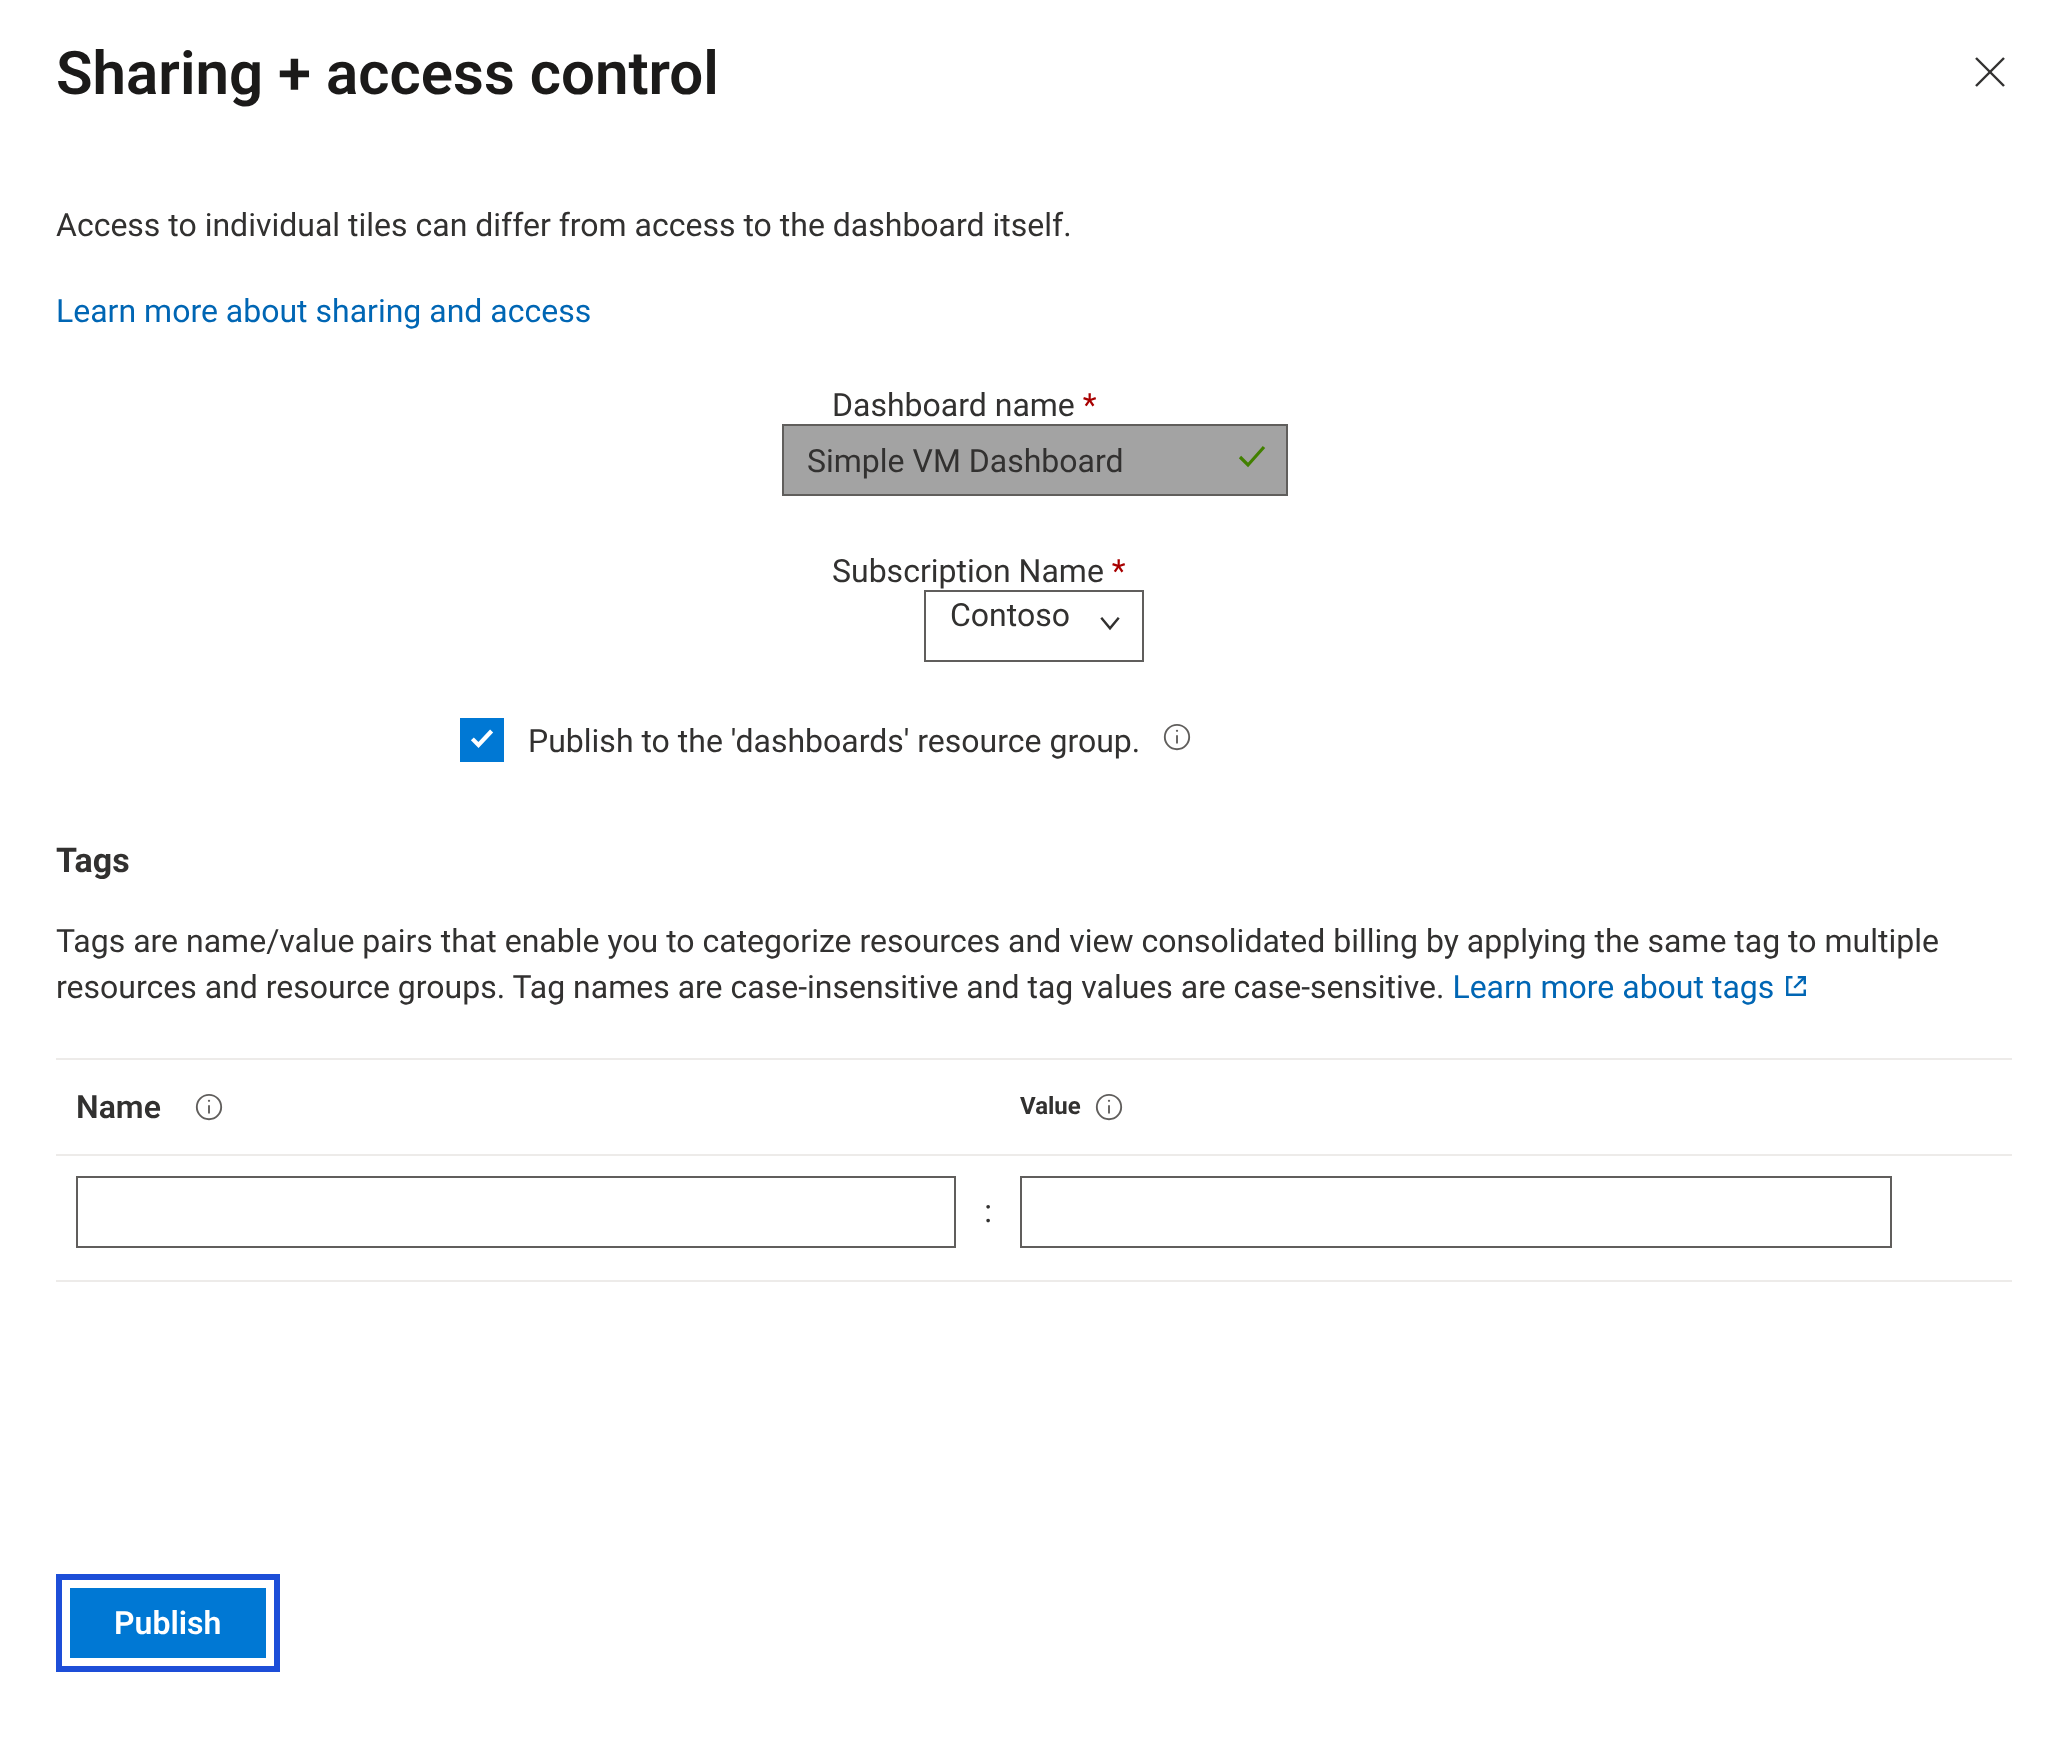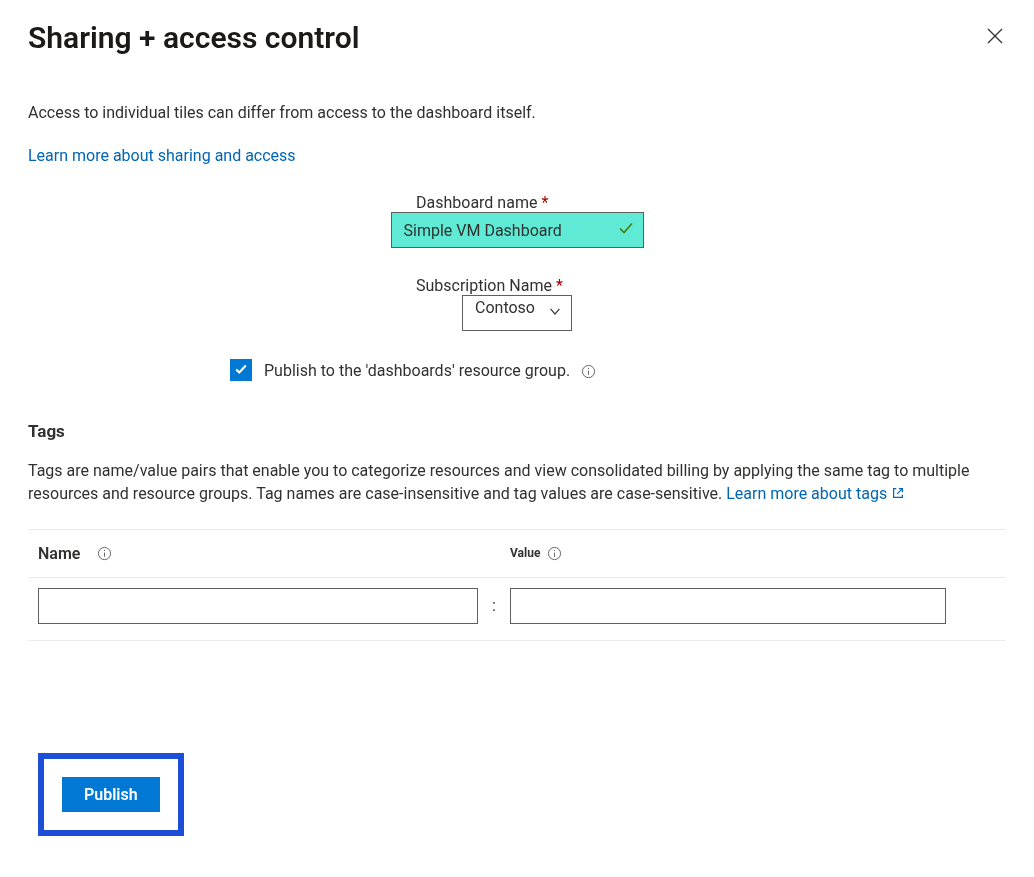--- a/index.html
+++ b/index.html
@@ -72,21 +72,21 @@
     flex-shrink: 0;
   }
   .req { color: #a80000; margin-left: 4px; }
   .text-input {
     flex: 1;
     height: 36px;
     border: 1px solid #605e5c;
     padding: 0 36px 0 12px;
     font-size: 16px;
     color: #323130;
-    background: #5eead4;
+    background: #a3a3a3;
     outline: none;
     font-family: inherit;
   }
   .input-wrap {
     position: relative;
     flex: 1;
     display: flex;
   }
   .input-suffix {
     position: absolute;
@@ -124,21 +124,21 @@
     align-items: center;
     justify-content: center;
     cursor: pointer;
     flex-shrink: 0;
   }
   .checkbox svg { width: 14px; height: 14px; color: #ffffff; }
   .checkbox-label {
     font-size: 16px;
     color: #323130;
     display: flex;
-    align-items: flex-end;
+    align-items: flex-start;
     gap: 10px;
   }
   .info-icon {
     display: inline-flex;
     width: 16px;
     height: 16px;
     color: #605e5c;
     align-items: center;
     justify-content: center;
   }
@@ -203,24 +203,24 @@
     width: 436px;
     height: 36px;
     border: 1px solid #605e5c;
     padding: 0 10px;
     font-size: 15px;
     background: #ffffff;
     font-family: inherit;
   }
   .publish-wrap {
     position: absolute;
-    left: 38px;
+    left: 28px;
     bottom: 20px;
-    padding: 18px;
-    border: 6px solid #1d4ed8;
+    padding: 4px;
+    border: 3px solid #1d4ed8;
   }
   .publish-btn {
     background: #0078d4;
     color: #ffffff;
     border: none;
     font-size: 16px;
     font-weight: 600;
     padding: 8px 22px;
     cursor: pointer;
     font-family: inherit;

